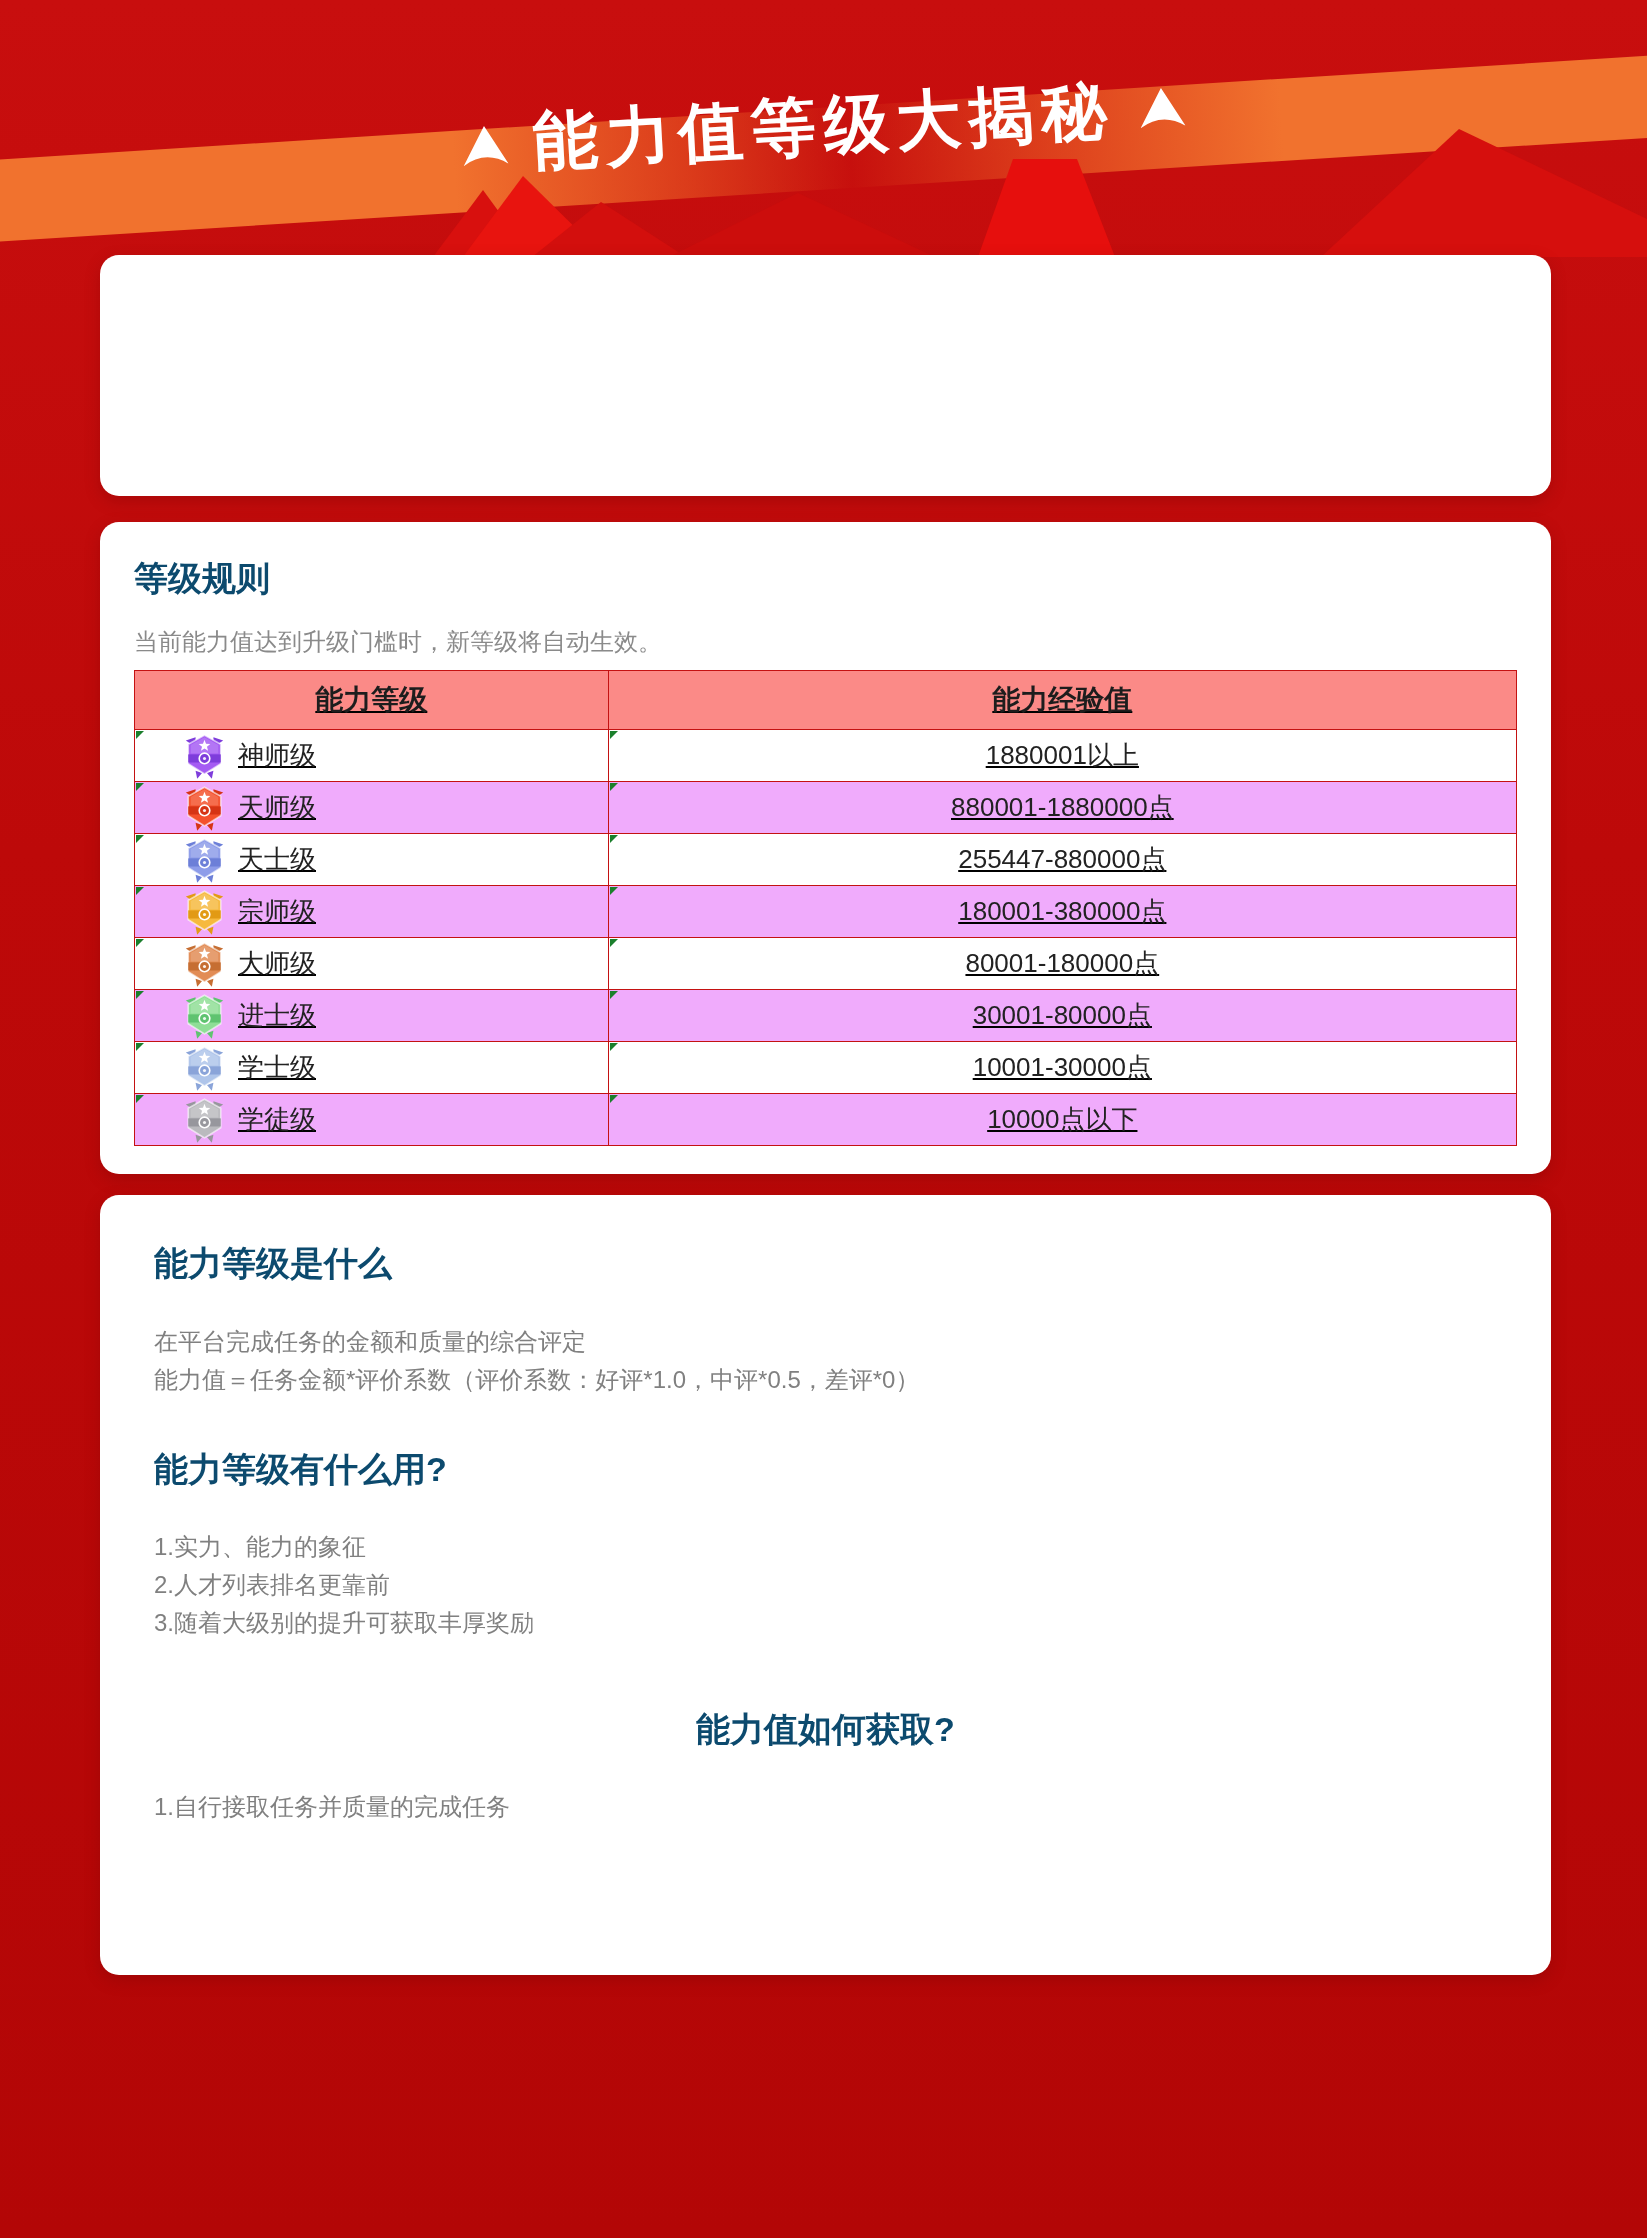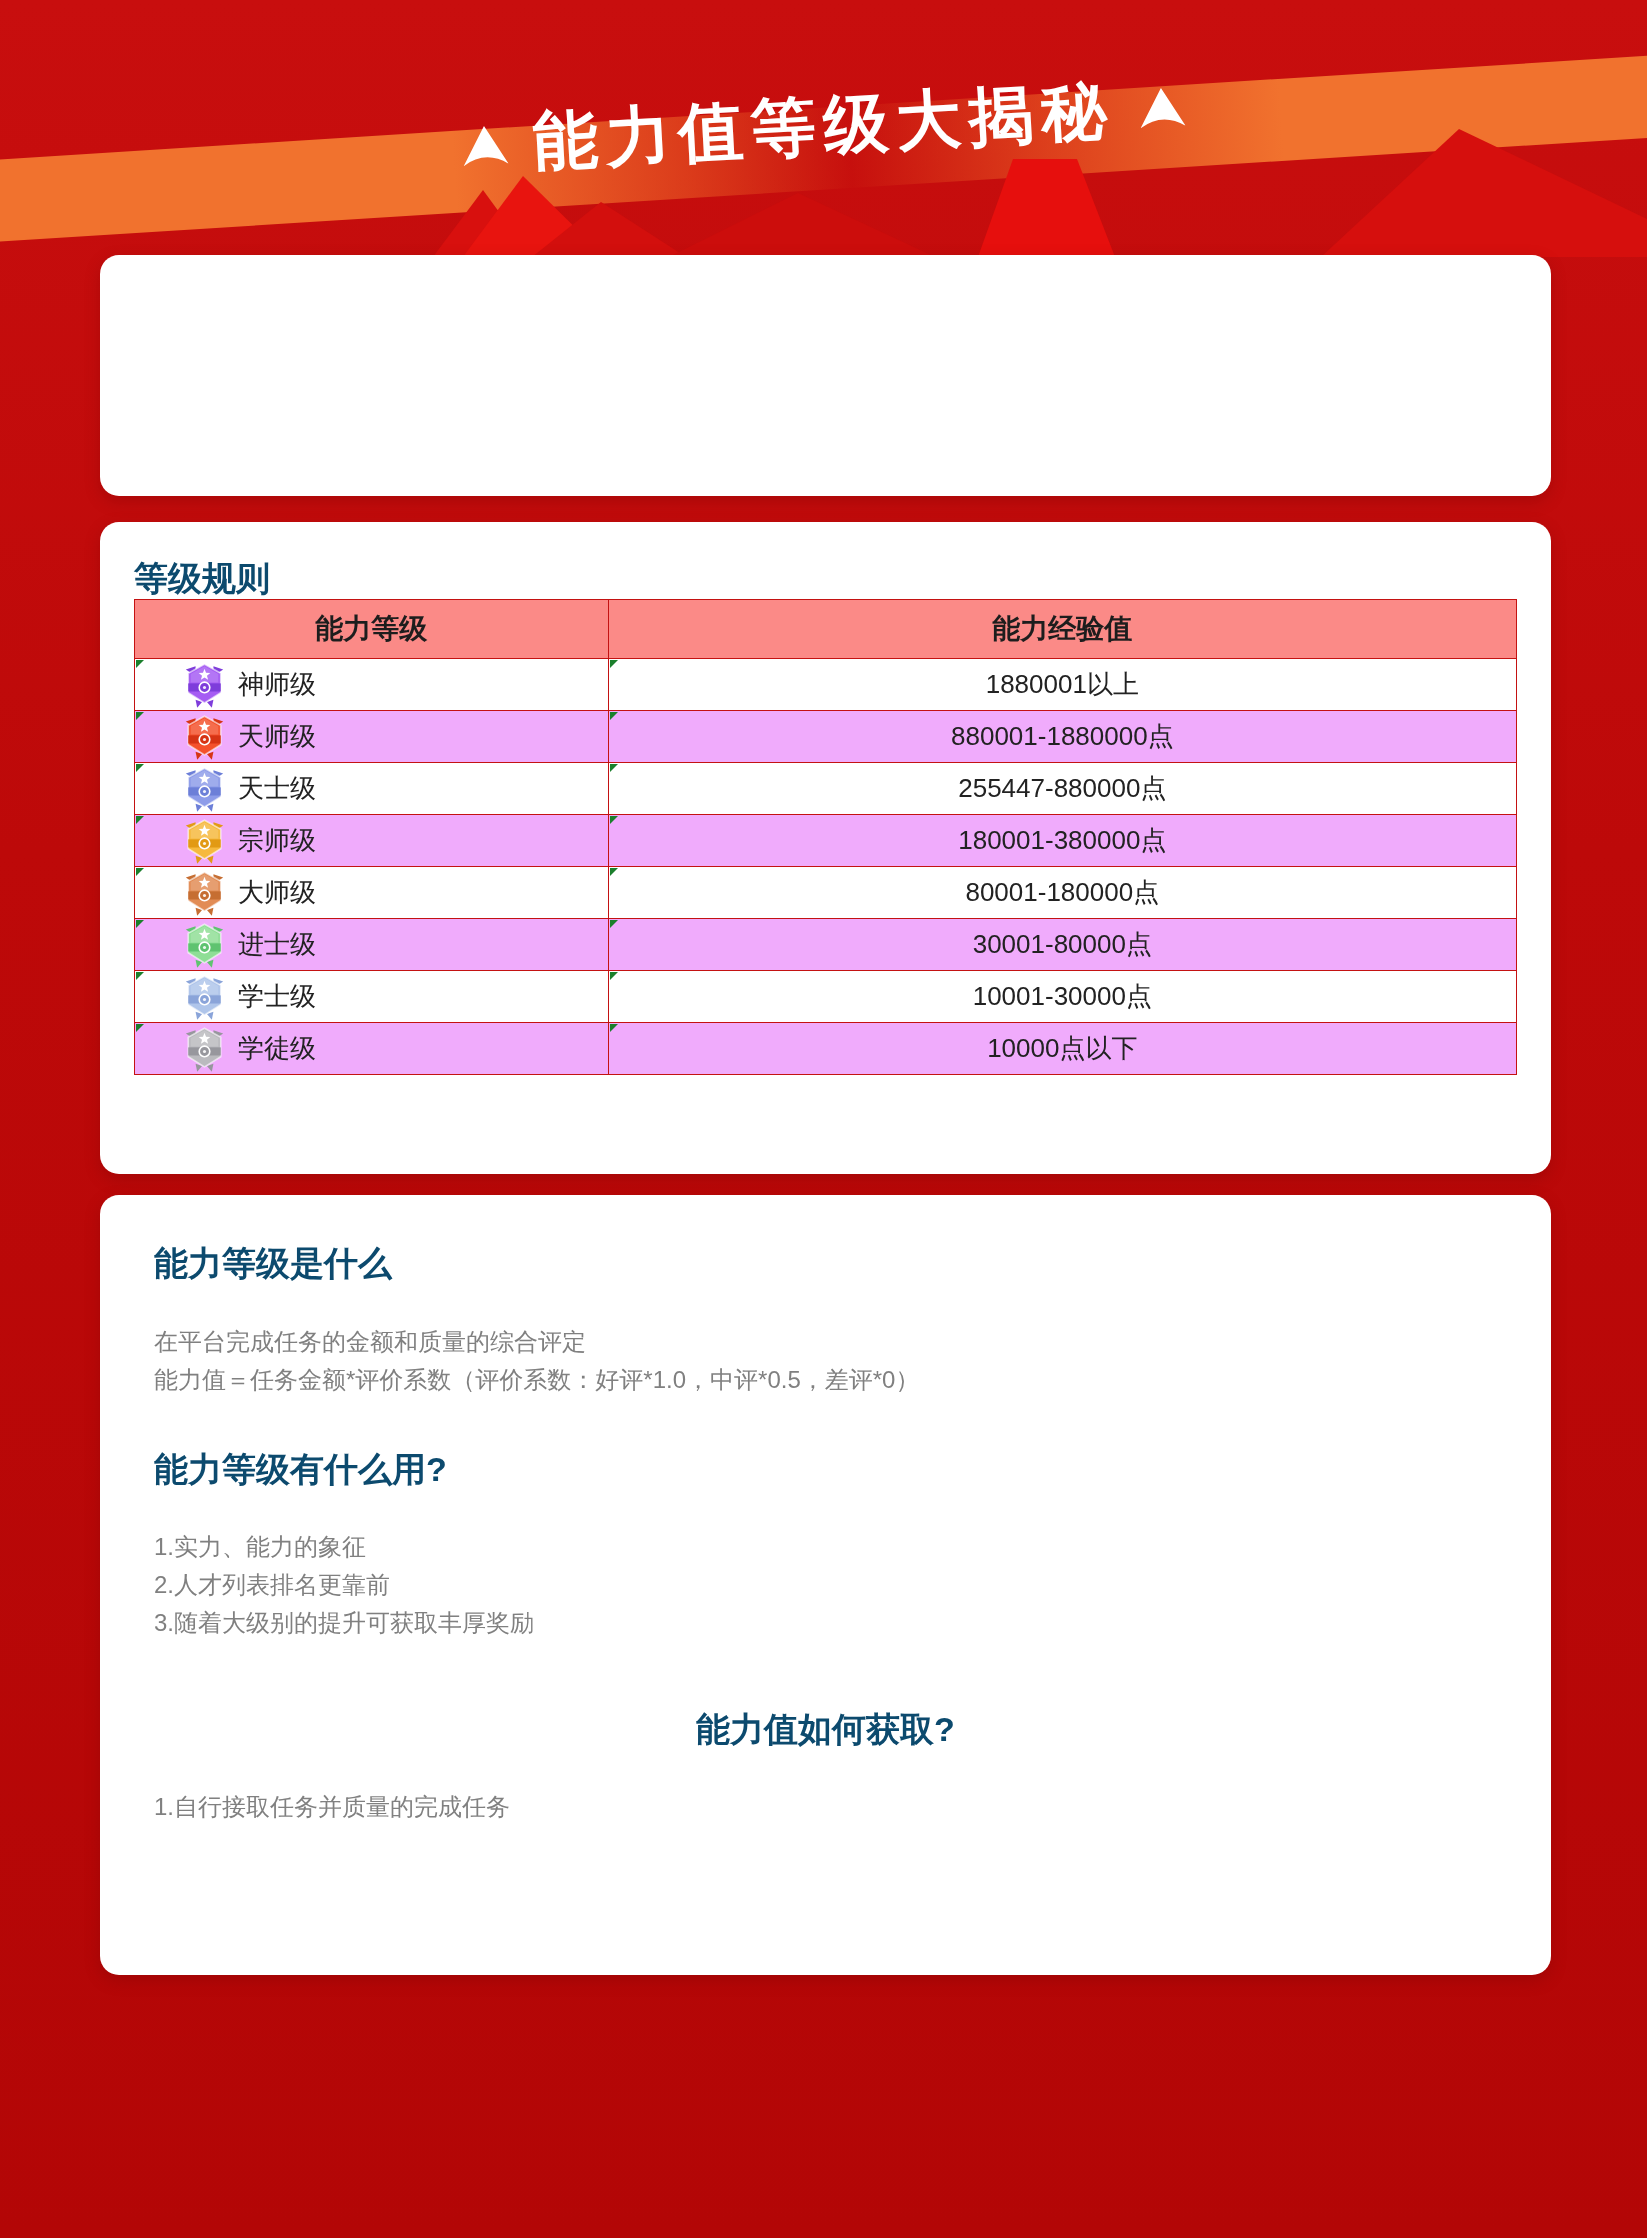--- a/index.html
+++ b/index.html
@@ -54,21 +54,21 @@
   .card2{top:522px;height:652px;padding:0 34px;}
   .card3{top:1195px;height:780px;padding:0 54px;}
 
   .section-title{
     margin:0;font-size:34px;line-height:41px;font-weight:800;color:#0c4a6e;
   }
   .card2 .section-title{margin-top:36px;}
   .card2 .subtitle{margin:26px 0 0 0;font-size:24px;line-height:33px;color:#8a8a8a;}
 
   
-  table.levels{width:100%;border-collapse:collapse;table-layout:fixed;}
+  table.levels{width:100%;border-collapse:collapse;margin-top:12px;table-layout:fixed;text-decoration:underline;}
   .levels th,.levels td{border:1.7px solid #c41212;position:relative;padding:0;}
   .levels thead th{
     background:#fb8a87;height:58px;font-size:28px;font-weight:700;color:#1d1d1d;text-align:center;
   }
   .levels th.col-level{width:34.2%;}
   .levels td{height:51px;background:#ffffff;font-size:26px;color:#222222;}
   .levels tr.alt td{background:#f0abfc;}
   .level-inner{display:flex;align-items:center;gap:14px;padding-left:50px;}
   .value-cell{text-align:center;}
   .corner{
@@ -109,20 +109,21 @@
     <h1>能力值等级大揭秘</h1>
     <svg class="title-arrow" viewBox="0 0 60 52">
       <path d="M30 0 L60 52 Q30 32 0 52 Z" fill="#ffffff"></path>
     </svg>
   </div>
 
   <div class="card card1"></div>
 
   <div class="card card2">
     <h2 class="section-title">等级规则</h2>
+    <p class="subtitle">当前能力值达到升级门槛时，新等级将自动生效。</p>
     <table class="levels">
       <thead>
         <tr>
           <th class="col-level">能力等级</th>
           <th class="col-value">能力经验值</th>
         </tr>
       </thead>
       <tbody>
   <tr>
     <td class="level-cell">

